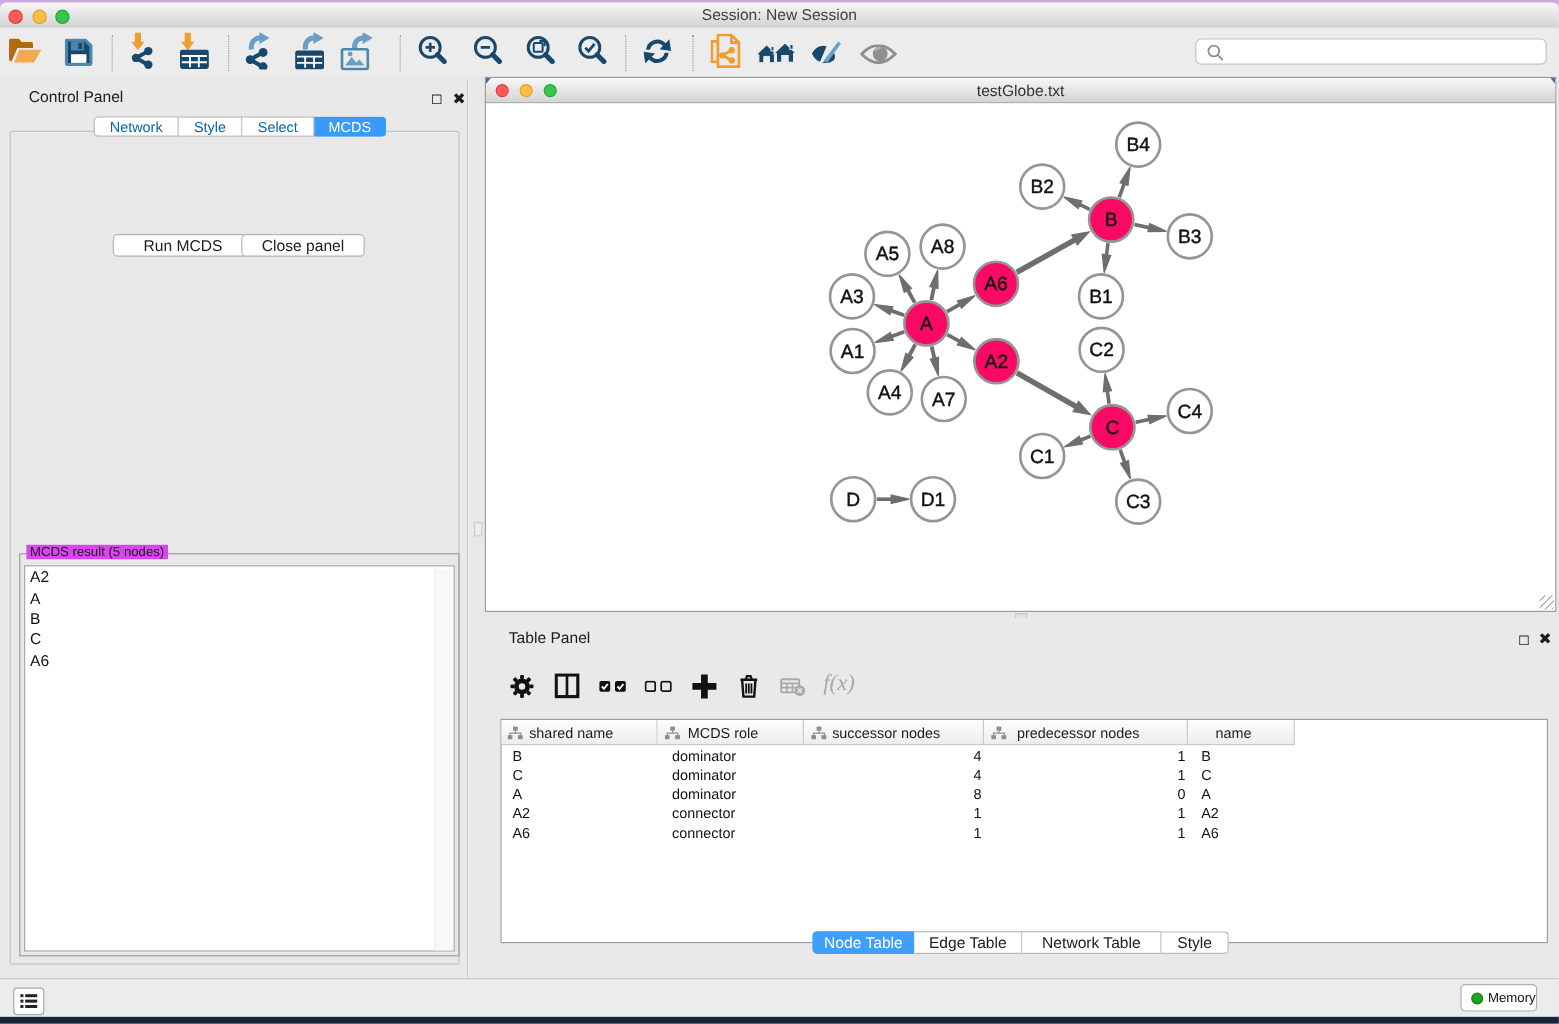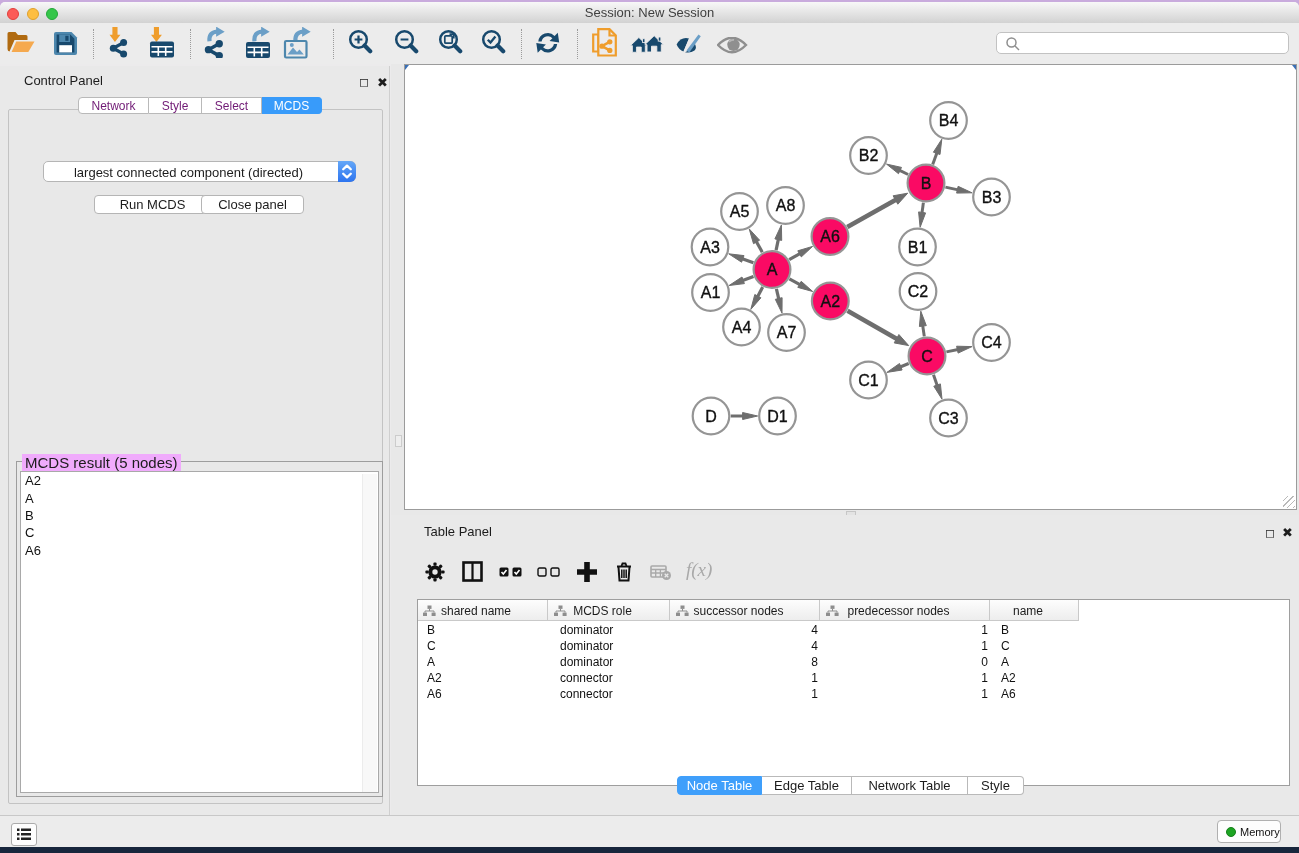--- a/index.html
+++ b/index.html
@@ -16,30 +16,30 @@
 #toolbar{position:absolute;left:0;top:21px;width:1299px;height:41px;background:#ececec}
 .sep{position:absolute;top:6px;height:30px;width:0;border-left:1px dotted #9a9a9a}
 #search{position:absolute;left:996px;top:9px;width:293px;height:22px;background:#fff;border:1px solid #c2c2c2;border-radius:5px}
 #search svg{position:absolute;left:8px;top:3px}
 
 #cpanel{position:absolute;left:0;top:64px;width:390px;height:751px;background:#e9e9e9;border-right:1px solid #cfcfcf}
 #cpanel .hdr{position:absolute;left:24px;top:7px;font-size:13px;color:#1c1c1c}
 .wbtn{position:absolute;top:9px;color:#1c1c1c}
 #cbox{position:absolute;left:8px;top:43px;width:375px;height:695px;background:#e8e8e8;border:1px solid #c3c3c3;border-radius:2px}
 #tabs{position:absolute;left:78px;top:31px;height:17px;display:flex;font-size:12px}
-#tabs .tab{height:17px;line-height:16px;background:#fff;border:1px solid #b9b9b9;border-left:none;color:#701a75;text-align:center}
+#tabs .tab{height:17px;line-height:16px;background:#fff;border:1px solid #b9b9b9;border-left:none;color:#0369a1;text-align:center}
 #tabs .tab:first-child{border-left:1px solid #b9b9b9;border-radius:4px 0 0 4px}
 #tabs .tab.sel{background:#389bfa;border-color:#389bfa;color:#fff;border-radius:0 4px 4px 0}
 #optlabel{position:absolute;left:0;width:390px;top:73px;text-align:center;font-size:13px;color:#1c1c1c}
 #combo{position:absolute;left:43px;top:95px;width:313px;height:21px;background:#fff;border:1px solid #b5b5b5;border-radius:5px;font-size:13px;color:#1c1c1c}
 #combo .txt{position:absolute;left:0;right:22px;top:3px;text-align:center}
 #combo .cap{position:absolute;right:-1px;top:-1px;width:18px;height:21px;border-radius:0 6px 6px 0;background:linear-gradient(#64a7f8,#2d74ef);}
 .btn{position:absolute;height:19px;background:#fff;border:1px solid #b5b5b5;border-radius:4px;font-size:13px;color:#1c1c1c;text-align:center;line-height:17px}
 #fieldset{position:absolute;left:16px;top:395px;width:367px;height:336px;border:1px solid #9d9d9d}
-#fieldset .leg{position:absolute;left:5px;top:-8px;background:#f0abfc;padding:0 3px;font-size:15px;color:#1c1c1c}
+#fieldset .leg{position:absolute;left:5px;top:-8px;background:#d946ef;padding:0 3px;font-size:11px;color:#1c1c1c}
 #mlist{position:absolute;left:3px;top:9px;width:359px;height:322px;background:#fff;border:1px solid #a9a9a9;font-size:13px;color:#111}
 #mlist .it{padding:1.2px 0 1.2px 4px;line-height:15px}
 #mlist .sb{position:absolute;right:1px;top:2px;width:15px;height:318px;background:#f8f8f8;border-left:1px solid #ececec}
 
 #rback{position:absolute;left:391px;top:62px;width:908px;height:753px;background:#e8e8e8}
 #netwin{position:absolute;left:404px;top:62px;width:893px;height:446px;background:#fff;border:1px solid #9b9b9b;box-shadow:none}
 #nettb{position:absolute;left:0;top:0;width:891px;height:21px;background:linear-gradient(#f7f7f7 0,#d6d6d6 19px);border-bottom:1px solid #b0b0b0}
 #nettb .t{position:absolute;left:0;right:0;top:3px;text-align:center;font-size:13px;color:#333}
 .tl2{position:absolute;top:5px;width:11px;height:11px;border-radius:50%}
 #grip{position:absolute;right:1px;bottom:1px;width:12px;height:12px;background:
@@ -230,45 +230,42 @@
   <div class="hdr">Control Panel</div>
   <div class="wbtn" style="left:359px;font-size:12px">◻</div>
   <div class="wbtn" style="left:377px;font-size:13px">✖</div>
   <div id="cbox"></div>
   <div id="tabs">
     <div class="tab" style="width:71px">Network</div>
         <div class="tab" style="width:53px">Style</div>
         <div class="tab" style="width:60px">Select</div>
         <div class="tab sel" style="width:60px">MCDS</div>
   </div>
-  <div id="combo">
-        <div class="txt">largest connected component (directed)</div>
-        <div class="cap"><svg width="18" height="21" viewBox="0 0 18 21">
-            <g stroke="#fff" stroke-width="2.3" fill="none" stroke-linecap="round" stroke-linejoin="round">
-              <path d="M5.2,8.3 L9,4.6 L12.8,8.3"></path>
-              <path d="M5.2,12.7 L9,16.4 L12.8,12.7"></path>
-            </g>
-          </svg></div>
-      </div>
   <div class="btn" style="left:94px;top:129px;width:117px">Run MCDS</div>
   <div class="btn" style="left:201px;top:129px;width:103px">Close panel</div>
   <div id="fieldset">
         <div class="leg">MCDS result (5 nodes)</div>
    <div id="mlist">
           <div class="it">A2</div>
           <div class="it">A</div>
           <div class="it">B</div>
           <div class="it">C</div>
           <div class="it">A6</div>
     <div class="sb"></div>
         </div>
   </div>
  </div>
  <div id="rback"></div>
  <div id="netwin">
+  <div id="nettb">
+   <div class="tl2" style="left:8px;background:#fc5b57;border:1px solid #e2403c"></div>
+   <div class="tl2" style="left:28px;background:#fdbe41;border:1px solid #e0a02c"></div>
+   <div class="tl2" style="left:48px;background:#35c64a;border:1px solid #24a83a"></div>
+   <div class="t">testGlobe.txt</div>
+  </div>
   <svg class="abs" style="left:0;top:21px" width="891" height="423" viewBox="405 86 891 423">
         <g stroke="#6e6e6e" fill="#6e6e6e">
 <line x1="753.5" y1="276.4" x2="741.3" y2="281.0" stroke-width="3.2"></line>
 <polygon points="729.1,285.5 742.0,277.0 744.4,283.6"></polygon>
 <line x1="753.4" y1="262.7" x2="740.9" y2="258.2" stroke-width="3.2"></line>
 <polygon points="728.7,253.8 744.0,255.6 741.6,262.2"></polygon>
 <line x1="762.7" y1="287.0" x2="756.9" y2="297.9" stroke-width="3.2"></line>
 <polygon points="750.8,309.4 754.8,294.5 760.9,297.8"></polygon>
 <line x1="762.3" y1="252.2" x2="755.6" y2="240.2" stroke-width="3.2"></line>
 <polygon points="749.2,228.9 759.6,240.2 753.5,243.7"></polygon>

